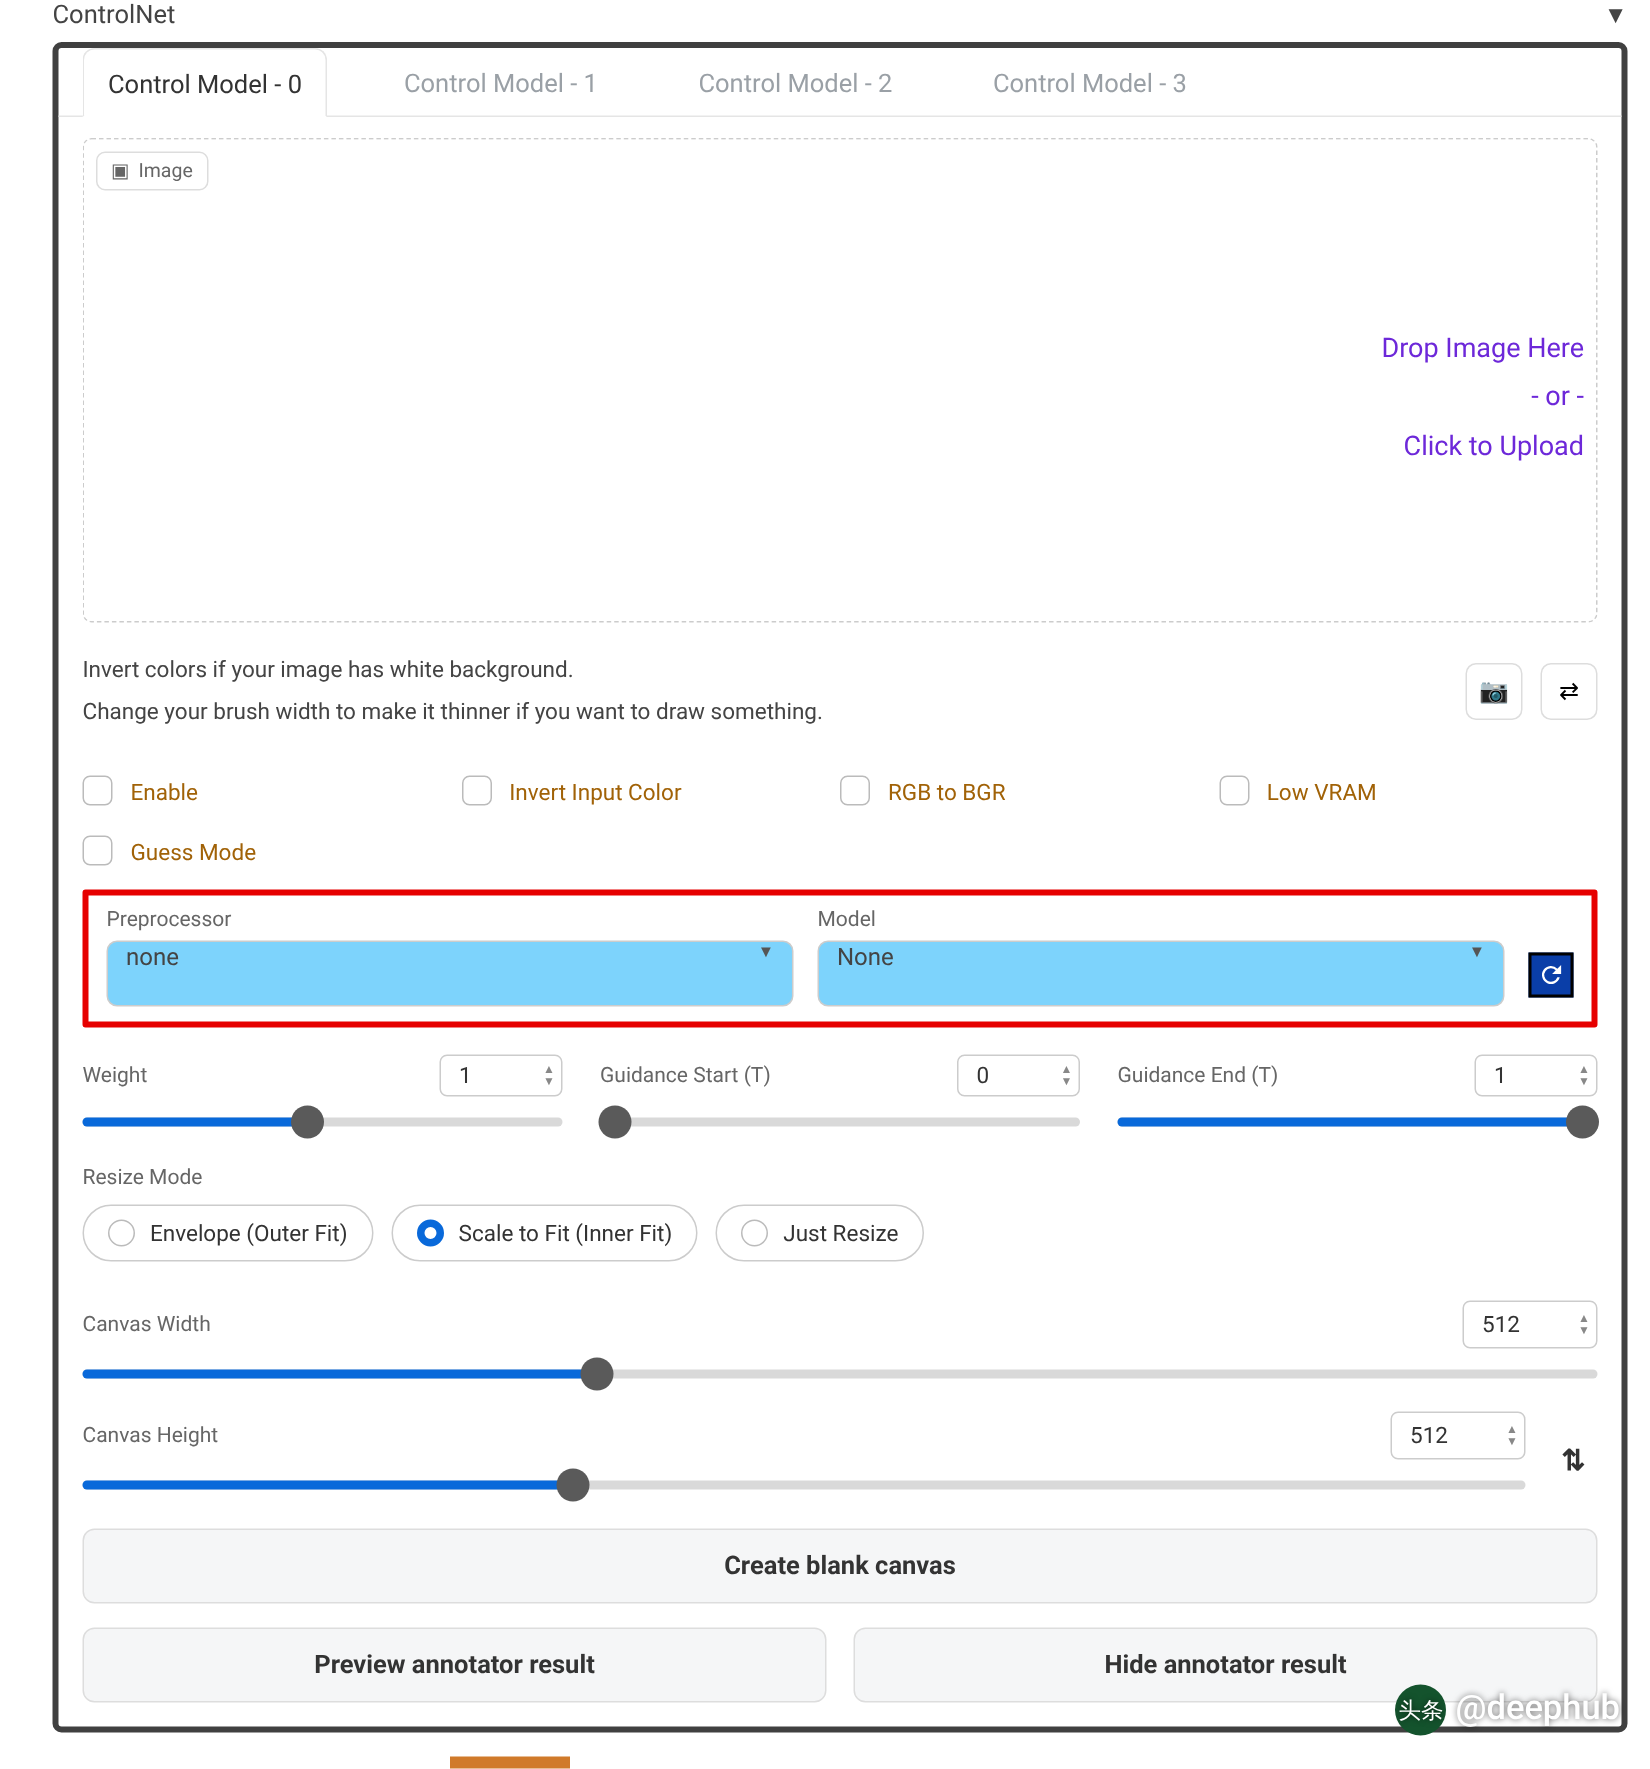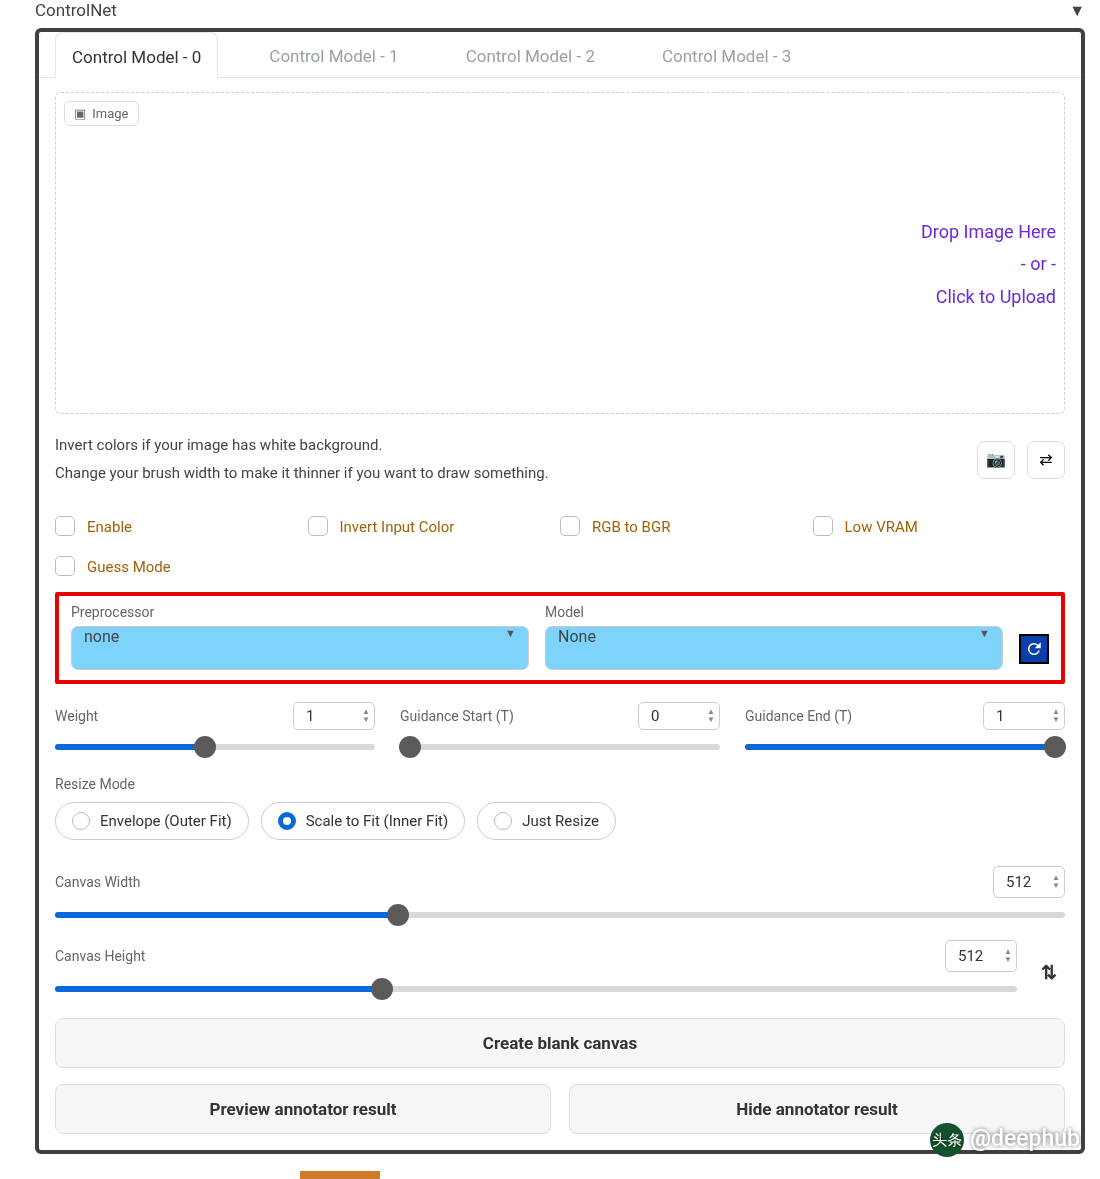--- a/index.html
+++ b/index.html
@@ -24,21 +24,21 @@
 .lbl{color:#666;font-size:14px;margin-bottom:6px}
 .sel{width:100%;height:44px;border:1px solid #ccc;border-radius:7px;padding:0 12px;font-size:16px;color:#444;display:flex;align-items:flex-start;justify-content:space-between;background:#7dd3fc;cursor:pointer}
 .caret{font-size:11px;color:#555}
 .refresh{width:30px;height:30px;background:#0a3ea8;border:2px solid #000;display:flex;align-items:center;justify-content:center;cursor:pointer;flex-shrink:0;margin-bottom:6px}
 .refresh svg{fill:#fff}
 .sliders{display:flex;gap:25px;margin-top:18px}
 .sgrp{flex:1}
 .shdr{display:flex;justify-content:space-between;align-items:center;margin-bottom:14px}
 .shdr .lbl{margin:0}
 .numbox{width:82px;height:28px;border:1px solid #ccc;border-radius:5px;display:flex;align-items:center;justify-content:space-between;padding:0 4px 0 12px;font-size:15px;color:#333;background:#fff}
-.numbox.w{width:72px;height:32px}
+.numbox.w{width:90px;height:32px}
 .spn{display:flex;flex-direction:column;font-size:8px;color:#888;line-height:1}
 .track{height:6px;background:#d9d9d9;border-radius:3px;position:relative}
 .fill{height:6px;background:#0969da;border-radius:3px;position:absolute;left:0}
 .thumb{width:22px;height:22px;background:#5a5a5a;border-radius:50%;position:absolute;top:-8px;transform:translateX(-50%)}
 .sec{margin-top:26px}
 .radios{display:flex;gap:12px;margin-top:10px}
 .rbtn{border:1px solid #ccc;border-radius:22px;padding:9px 16px;display:flex;align-items:flex-end;gap:10px;font-size:15px;color:#333;cursor:pointer;background:#fff}
 .rcirc{width:18px;height:18px;border:1.5px solid #bbb;border-radius:50%;display:flex;align-items:center;justify-content:center}
 .rcirc.on{border:5px solid #0969da}
 .flexrow{display:flex;gap:16px;align-items:flex-end;margin-top:22px}

